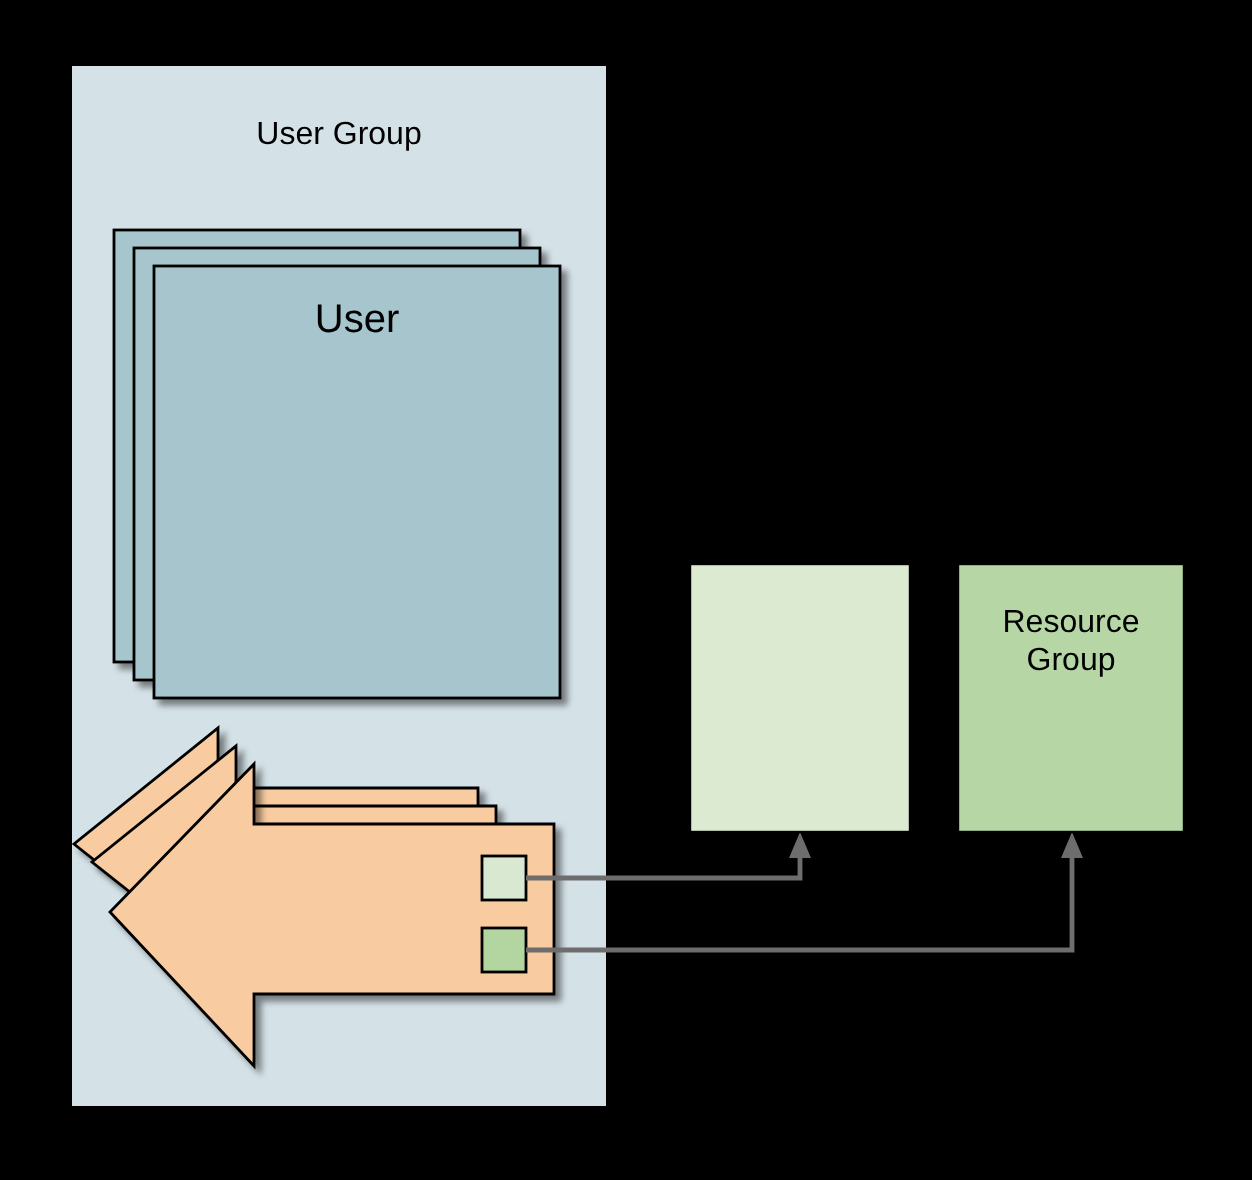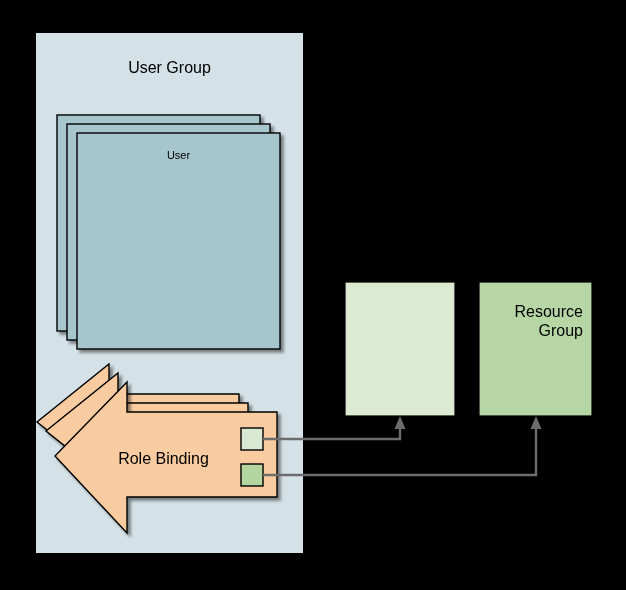--- a/index.html
+++ b/index.html
@@ -38,40 +38,40 @@
   #user-group-label {
     left: 36px;
     top: 59px;
     width: 267px;
     font-size: 16px;
   }
   #user-label {
     left: 77px;
     top: 149px;
     width: 203px;
-    font-size: 11px;
+    font-size: 20px;
   }
   #role-binding-label {
     left: 62px;
     top: 450px;
     width: 203px;
     font-size: 16px;
   }
   #role-label {
     left: 345px;
     top: 303px;
     width: 110px;
     font-size: 16px;
   }
   #resource-group-label {
     left: 488px;
     top: 303px;
     width: 95px;
     font-size: 16px;
-    text-align: right;
+    text-align: center;
   }
 </style>
 </head>
 <body>
 
 <div id="canvas">
 
   <svg id="svg-layer" viewBox="0 0 626 590">
     <defs>
       <filter id="dropshadow" x="-25%" y="-25%" width="160%" height="160%">
@@ -108,19 +108,18 @@
 
     <rect x="345" y="282" width="110" height="134" fill="#dbead0" stroke="#000000" stroke-width="1.2"></rect>
 
     <rect x="479" y="282" width="113" height="134" fill="#b6d7a5" stroke="#000000" stroke-width="1.2"></rect>
   </svg>
 
   <div class="label" id="user-group-label">User Group</div>
 
   <div class="label" id="user-label">User</div>
 
-  <div class="label" id="role-binding-label">Role Binding</div>
 
 
   <div class="label" id="resource-group-label">Resource
 Group</div>
 
 </div>
 
 </body></html>

